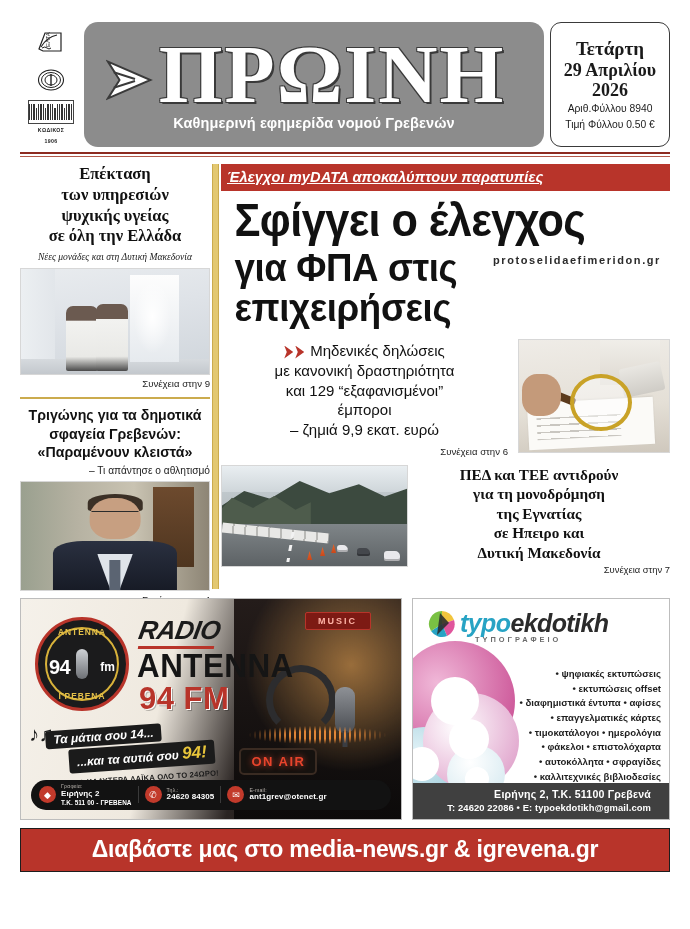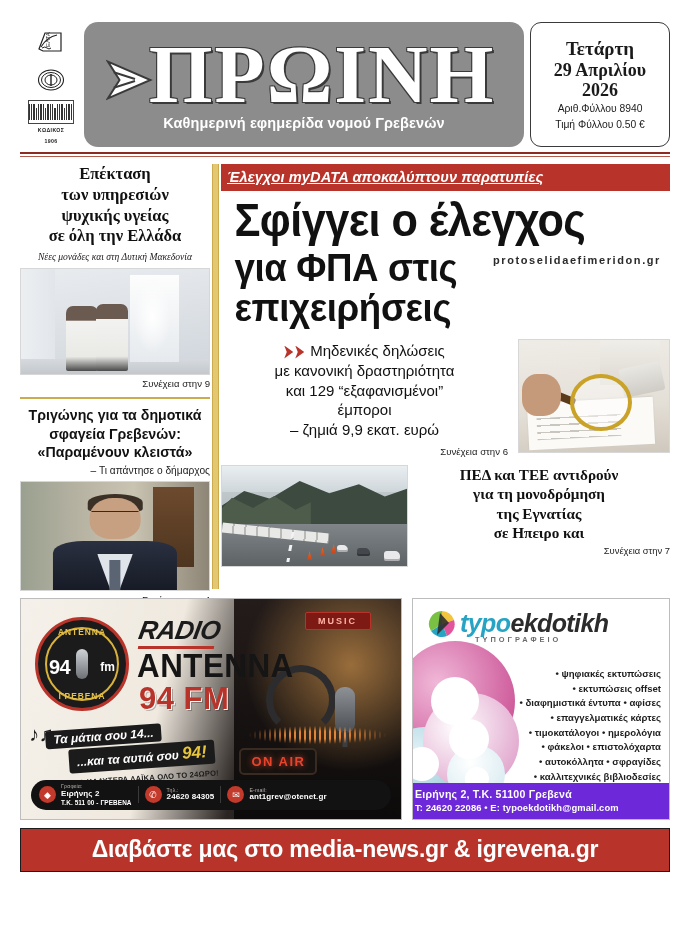--- a/index.html
+++ b/index.html
@@ -37,21 +37,21 @@
     font-size:82px;line-height:.82;font-weight:700;letter-spacing:2px;
     color:#ffffff;
     text-shadow:2px 2px 0 #3a3a3a, -1px -1px 0 #3a3a3a, 1px -1px 0 #3a3a3a, -1px 1px 0 #3a3a3a;
     padding-left:36px;
   }
   .paper-tagline{
     font-size:14.5px;font-weight:700;color:#ffffff;letter-spacing:.1px;
     margin-top:-2px;padding-bottom:6px;
   }
   .date-box{
-    width:140px;border:1.6px solid #3a3a3a;border-radius:11px;background:#fff;
+    width:120px;border:1.6px solid #3a3a3a;border-radius:11px;background:#fff;
     display:flex;flex-direction:column;align-items:center;justify-content:center;
     padding:4px 2px;box-sizing:border-box;text-align:center;
   }
   .date-day{font-family:"Liberation Serif",serif;font-size:19px;font-weight:700;line-height:1.12;}
   .date-date{font-family:"Liberation Serif",serif;font-size:18px;font-weight:700;line-height:1.12;}
   .date-year{font-family:"Liberation Serif",serif;font-size:18px;font-weight:700;line-height:1.15;}
   .date-meta{font-size:10.3px;line-height:1.28;margin-top:2px;}
 
   .rule-wrap{margin-top:5px;}
   .rule-thick{height:2.4px;background:#8d2b20;}
@@ -225,21 +225,21 @@
   .h3{left:10px;top:106px;width:34px;height:34px;}
   .h4{left:70px;top:126px;width:24px;height:24px;}
 
   .typo-logo{position:absolute;left:14px;top:10px;display:flex;align-items:center;gap:3px;}
   .typo-mark{width:30px;height:30px;position:relative;}
   .typo-name{font-size:25px;font-weight:700;letter-spacing:-.6px;color:#27a3c4;font-style:italic;}
   .typo-name i{font-style:italic;color:#2b2b2b;}
   .typo-sub{position:absolute;left:62px;top:36px;font-size:7.4px;letter-spacing:3px;color:#6b6b6b;font-weight:700;}
   .typo-list{position:absolute;right:8px;top:52px;width:170px;text-align:right;}
   .typo-list li{list-style:none;font-size:9.6px;line-height:1.53;color:#1e1e1e;font-weight:700;}
-  .typo-foot{position:absolute;left:0;right:0;bottom:0;background:#6d28d9;color:#fff;text-align:left;padding:5px 2px 6px;}
+  .typo-foot{position:absolute;left:0;right:0;bottom:0;background:#404040;color:#fff;text-align:right;padding:5px 18px 6px;}
   .typo-foot .a{font-size:10.6px;font-weight:700;letter-spacing:.2px;}
   .typo-foot .b{font-size:9.4px;font-weight:700;margin-top:2px;letter-spacing:.1px;}
 
   
   .bottom{margin-top:8px;}
   .bn-red{background:#b8342a;border:1px solid #1d1d1d;text-align:center;padding:7px 4px 8px;}
   .bn-red span{color:#fff;font-size:23px;font-weight:700;letter-spacing:-.2px;font-family:"Liberation Sans",sans-serif;}
   .bn-sub{text-align:center;font-size:10.6px;color:#1b1b1b;margin-top:5px;letter-spacing:.1px;}
 </style>
 </head>
@@ -344,21 +344,21 @@
       </div>
 
       <div class="goldline"></div>
 
       <div class="lead-art">
         <div class="hl2">
           <div>Τριγώνης για τα δημοτικά</div>
           <div>σφαγεία Γρεβενών:</div>
           <div>«Παραμένουν κλειστά»</div>
         </div>
-        <div class="hl2-sub">– Τι απάντησε ο δήμαρχος</div>
+        <div class="hl2-sub">– Τι απάντησε ο αθλητισμό</div>
         <div class="photo ph-mayor" style="height:108px;margin-top:5px;">
           <div class="bg-wall"></div>
             <div class="door"></div>
           <div class="hair"></div>
             <div class="head"></div>
             <div class="glasses"></div>
           <div class="body"></div>
             <div class="shirt"></div>
             <div class="tie"></div>
         </div>
@@ -420,20 +420,21 @@
           <div class="car" style="right:4%;bottom:5%"></div>
           <div class="car dk" style="right:20%;bottom:10%;width:13px;height:8px"></div>
           <div class="car" style="right:32%;bottom:14%;width:11px;height:7px"></div>
         </div>
         <div class="egn-txt">
           <div class="hl">
             <div>ΠΕΔ και ΤΕΕ αντιδρούν</div>
             <div>για τη μονοδρόμηση</div>
             <div>της Εγνατίας</div>
             <div>σε Ηπειρο και</div>
+            <div>Δυτική Μακεδονία</div>
           </div>
           <div class="jump">Συνέχεια στην 7</div>
         </div>
       </div>
 
     </div>
   </div>
 
   <div class="ads">
 

